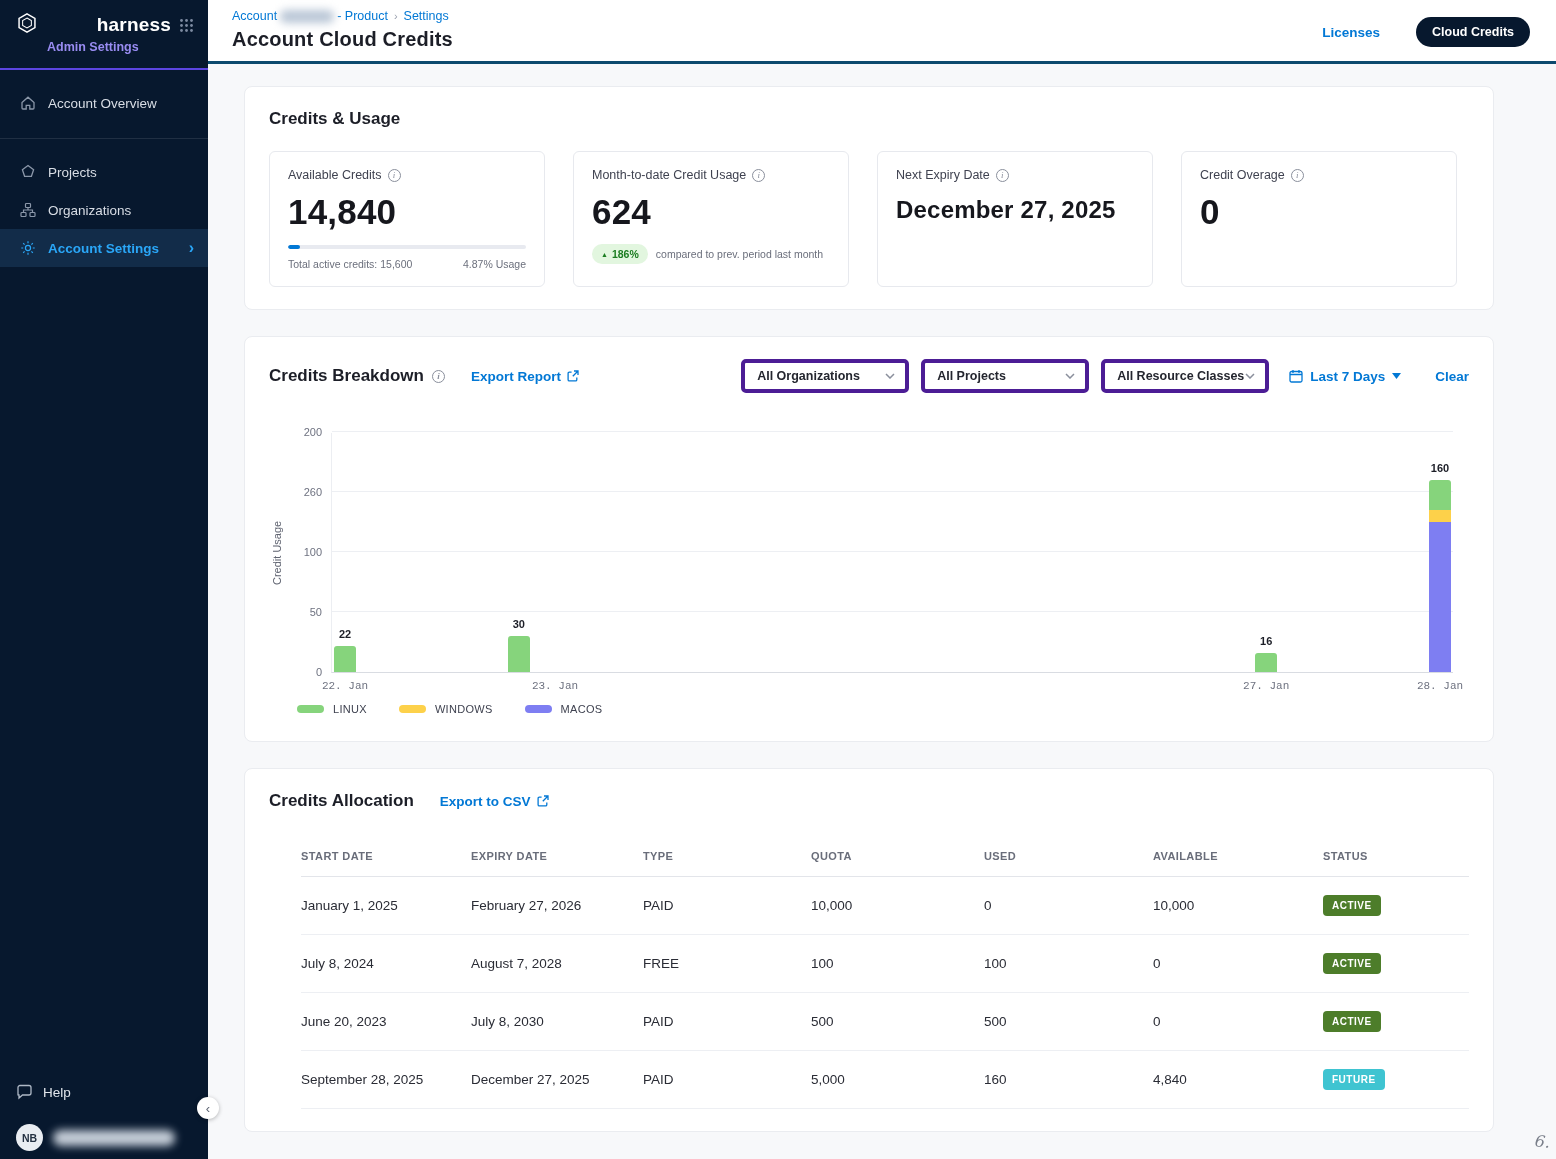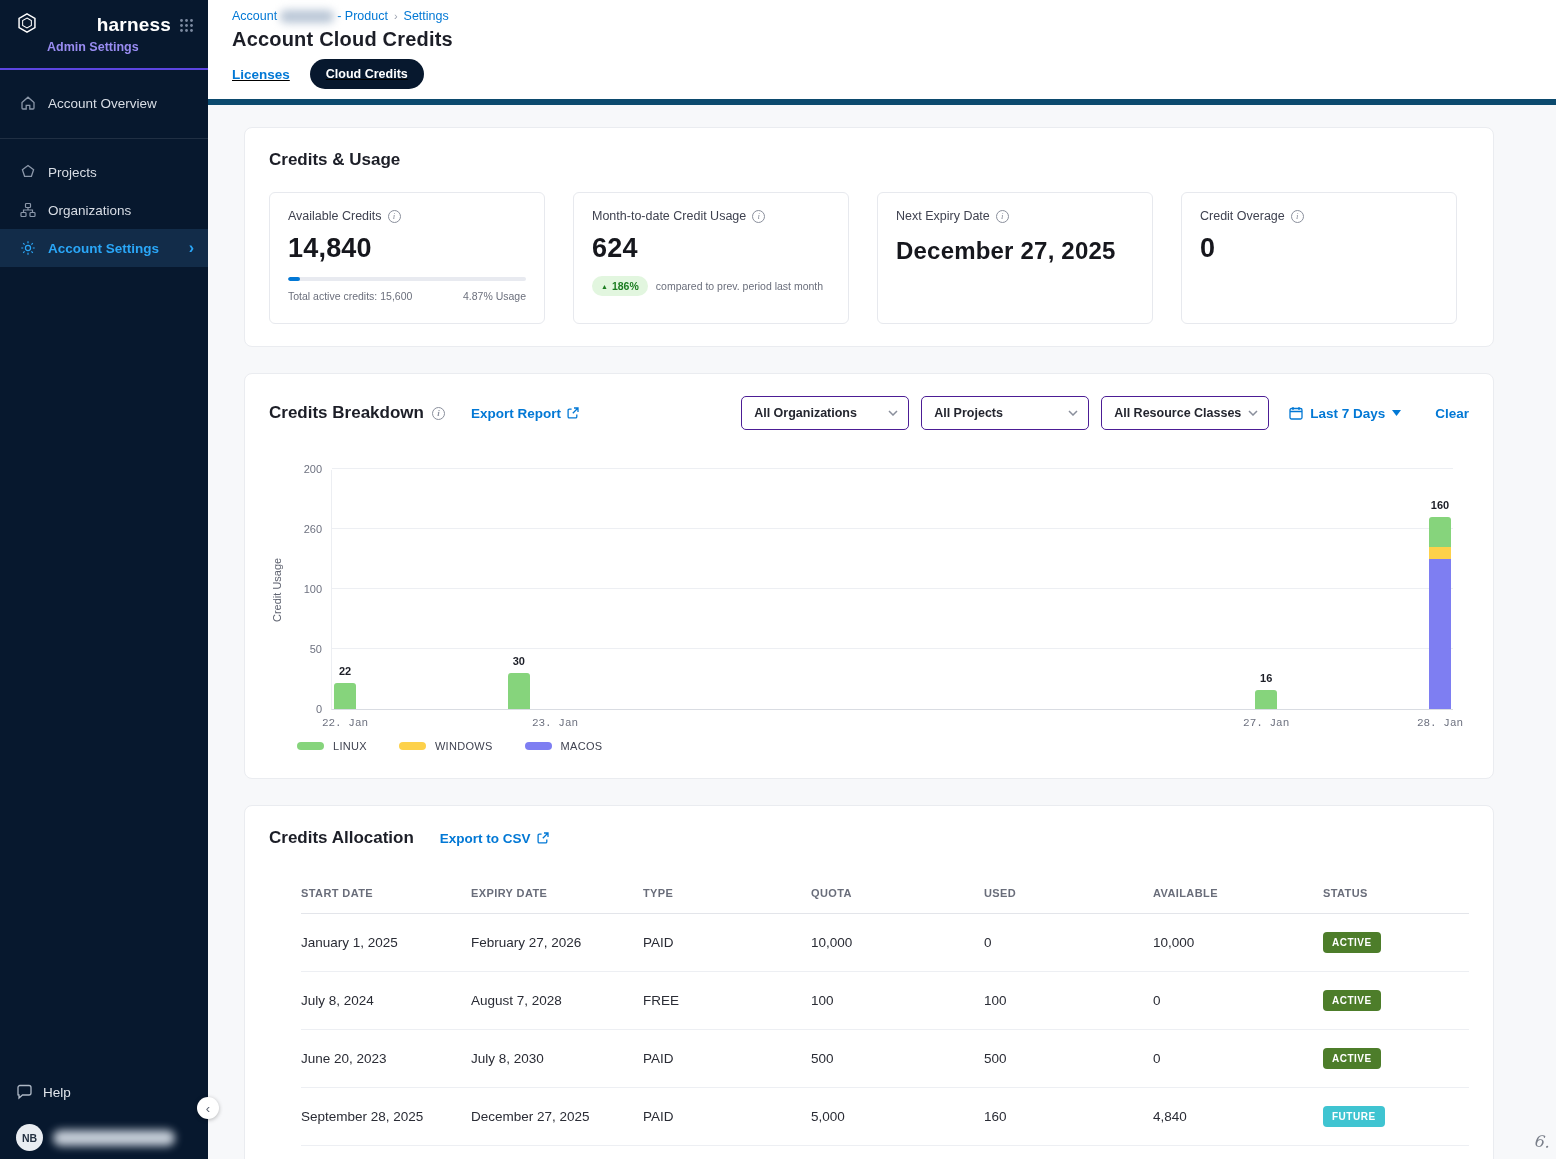--- a/index.html
+++ b/index.html
@@ -24,57 +24,57 @@
   .side-bottom { padding:12px 16px 8px; }
   .help-row { display:flex; gap:10px; align-items:center; font-size:13.5px; color:#e2e6ec; cursor:pointer; margin-bottom:24px; }
   .help-row .nicon { color:#aeb8c6; display:flex; }
   .user-row { display:flex; gap:10px; align-items:center; }
   .avatar { width:27px; height:27px; border-radius:50%; background:#e9edf2; color:#243142; font-size:10.5px; font-weight:700; display:flex; align-items:center; justify-content:center; cursor:pointer; }
   .blur-name { width:122px; height:16px; border-radius:8px; background:#cfd7e1; filter:blur(4px); opacity:.95; }
   .collapse-handle { position:absolute; right:-11px; bottom:40px; width:22px; height:22px; background:#fff; border-radius:50%; box-shadow:0 1px 4px rgba(0,0,0,.28); color:#5a6170; display:flex; align-items:center; justify-content:center; font-size:13px; cursor:pointer; z-index:9; }
 
   
   .main { flex:1; display:flex; flex-direction:column; background:#f7f8fa; overflow:hidden; }
-  .topbar { background:#fff; padding:9px 26px 10px 24px; border-bottom:6px solid #0c4a6e; display:flex; justify-content:space-between; align-items:flex-start;flex-direction:column; }
+  .topbar { background:#fff; padding:9px 26px 10px 24px; border-bottom:3px solid #0c4a6e; display:flex; justify-content:space-between; align-items:flex-start; }
   .breadcrumb { display:flex; align-items:center; gap:6px; font-size:12.5px; margin-bottom:5px; }
   .breadcrumb a { color:#0278d5; text-decoration:none; cursor:pointer; font-weight:400; }
   .blur-chip { display:inline-block; width:54px; height:13px; border-radius:6px; background:#b9c6d6; filter:blur(4px); margin:0 -3px; }
   .crumb-sep { color:#9aa0ae; font-size:11px; }
   .page-title { font-size:20px; font-weight:700; color:#1c1e27; letter-spacing:.2px; }
-  .tb-right { display:flex; align-items:center; gap:20px; margin-top:8px;text-decoration:underline; }
+  .tb-right { display:flex; align-items:center; gap:36px; margin-top:8px; }
   .licenses-link { color:#0278d5; font-size:13.5px; font-weight:700; cursor:pointer; }
   .pill-dark { background:#07182e; color:#fff; font-size:12.5px; font-weight:700; border:none; border-radius:15px; padding:8px 16px; cursor:pointer; font-family:inherit; }
 
   .content { flex:1; overflow:hidden; padding:22px 62px 0 36px; }
   .card { background:#fff; border:1px solid #eaecf0; border-radius:8px; padding:22px 24px; margin-bottom:26px; }
   .card-title { font-size:17px; font-weight:700; color:#1c1e27; }
 
   
   .stat-row { display:flex; gap:28px; margin-top:22px; }
   .stat-card { width:276px; min-height:132px; border:1px solid #e7e9ee; border-radius:6px; padding:16px 18px; background:#fff; }
   .stat-label { display:flex; align-items:center; gap:6px; font-size:12.5px; color:#3f4250; }
   .info-i { width:13px; height:13px; border:1px solid #8a8f9c; border-radius:50%; color:#8a8f9c; font-size:9px; display:inline-flex; align-items:center; justify-content:center; cursor:pointer; flex:none; }
   .info-i::before { content:"i"; font-family:"Liberation Serif", serif; font-style:italic; }
-  .stat-value { font-size:27px; font-weight:700; color:#16171d; margin-top:10px; letter-spacing:.2px; }
+  .stat-value { font-size:35px; font-weight:700; color:#16171d; margin-top:10px; letter-spacing:.2px; }
   .stat-value.date { font-size:24px; line-height:1.35; margin-top:12px; }
   .progress { height:4px; background:#e8eaf0; border-radius:2px; margin-top:13px; overflow:hidden; }
   .progress-fill { height:100%; background:#0278d5; border-radius:2px; width:5%; }
   .stat-foot { display:flex; justify-content:space-between; font-size:10.5px; color:#6b6f7c; margin-top:9px; }
   .delta-row { display:flex; align-items:center; gap:8px; margin-top:12px; }
   .delta-badge { background:#e2f6df; color:#1c7d21; font-size:10.5px; font-weight:700; border-radius:10px; padding:4px 9px; display:inline-flex; gap:4px; align-items:center; }
   .delta-badge .tri { font-size:7px; line-height:1; }
   .delta-badge .tri::before { content:"\25B2"; }
   .delta-note { font-size:10.5px; color:#6b6f7c; }
 
   
   .bd-head { display:flex; align-items:center; }
   .bd-title { display:flex; align-items:center; gap:8px; font-size:17px; font-weight:700; color:#1c1e27; }
   .export-link { color:#0278d5; font-size:13.5px; font-weight:700; margin-left:26px; display:inline-flex; gap:6px; align-items:center; cursor:pointer; }
   .bd-filters { margin-left:auto; display:flex; align-items:center; gap:12px; }
-  .select { display:flex; align-items:center; justify-content:space-between; width:168px; height:34px; border:1px solid #4c1d95; border-radius:5px; background:#fff; padding:0 10px 0 12px; font-size:12.5px; font-weight:700; color:#24262f; cursor:pointer; }
+  .select { display:flex; align-items:center; justify-content:space-between; width:168px; height:34px; border:4px solid #4c1d95; border-radius:5px; background:#fff; padding:0 10px 0 12px; font-size:12.5px; font-weight:700; color:#24262f; cursor:pointer; }
   .date-ctl { display:flex; align-items:center; gap:7px; color:#0278d5; font-size:13.5px; font-weight:700; cursor:pointer; margin:0 8px; }
   .clear-link { color:#0278d5; font-size:13.5px; font-weight:700; cursor:pointer; margin-left:14px; }
 
   .chart-flex { display:flex; margin-top:40px; }
   .y-title { writing-mode:vertical-rl; transform:rotate(180deg); font-size:11px; color:#5f6370; height:240px; display:flex; align-items:center; justify-content:center; width:16px; }
   .plot-zone { flex:1; min-width:0; }
   .plot { position:relative; height:240px; margin-left:46px; margin-right:16px; border-bottom:1px solid #d9dce2; border-left:1px solid #eceef2; }
   .gridline { position:absolute; left:0; right:0; height:1px; background:#edeff3; }
   .ytick { position:absolute; right:100%; margin-right:10px; transform:translateY(50%); font-size:11px; color:#6e7280; }
   .bar { position:absolute; bottom:0; width:22px; display:flex; flex-direction:column; border-radius:3px 3px 0 0; overflow:hidden; cursor:pointer; }

